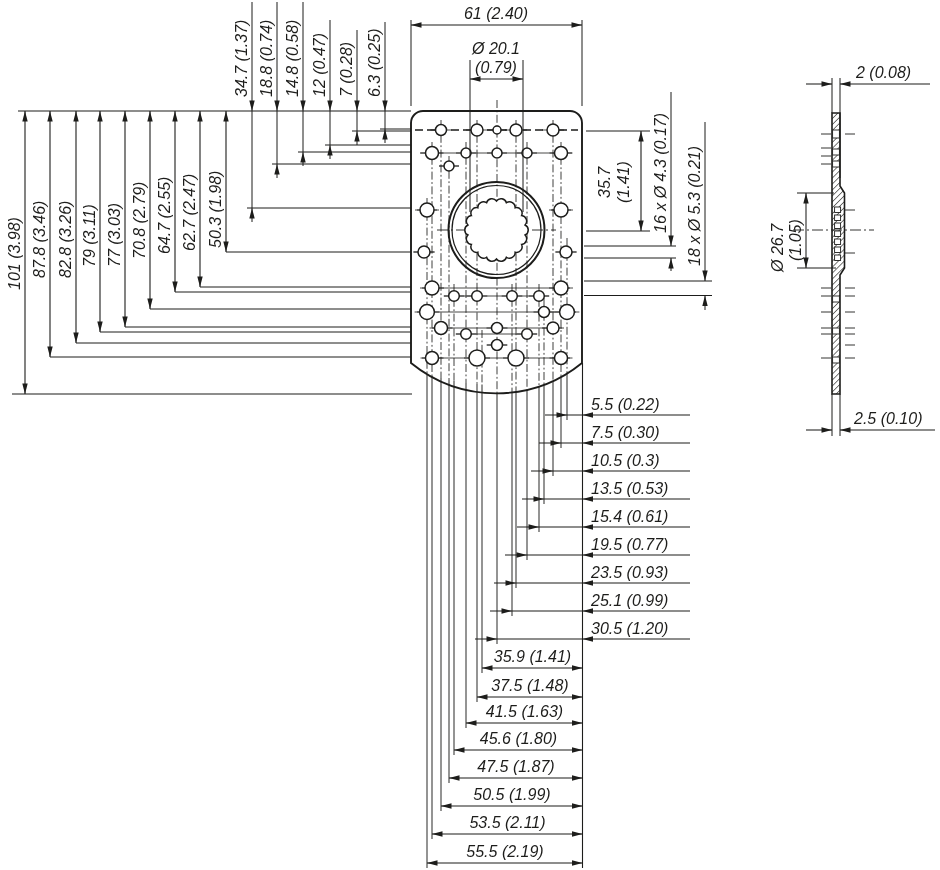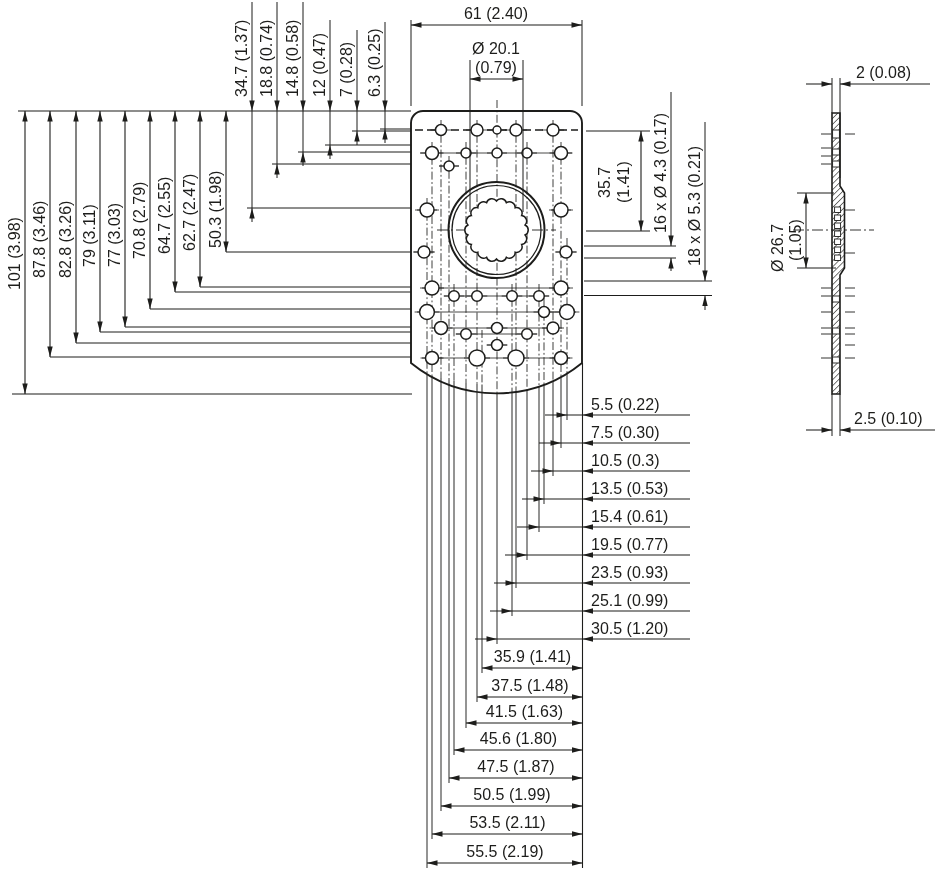--- a/index.html
+++ b/index.html
@@ -1,16 +1,16 @@
 <!DOCTYPE html>
 <html><head>
 <meta charset="utf-8">
 <style>
   html,body{margin:0;padding:0;background:#fff;}
-  .stage{position:relative;width:940px;height:870px;background:#fff;overflow:hidden;}
+  .stage{position:relative;width:940px;height:870px;background:#fff;overflow:hidden;font-style:italic;}
   svg{position:absolute;left:0;top:0;}
   svg text{font-family:"Liberation Sans",sans-serif;font-size:16px;fill:#1d1d1b;}
   svg text.rot{font-size:16px;}
 </style>
 </head>
 <body>
 
 <div class="stage">
   <svg id="dwg" width="940" height="870" viewBox="0 0 940 870">
       <defs>

